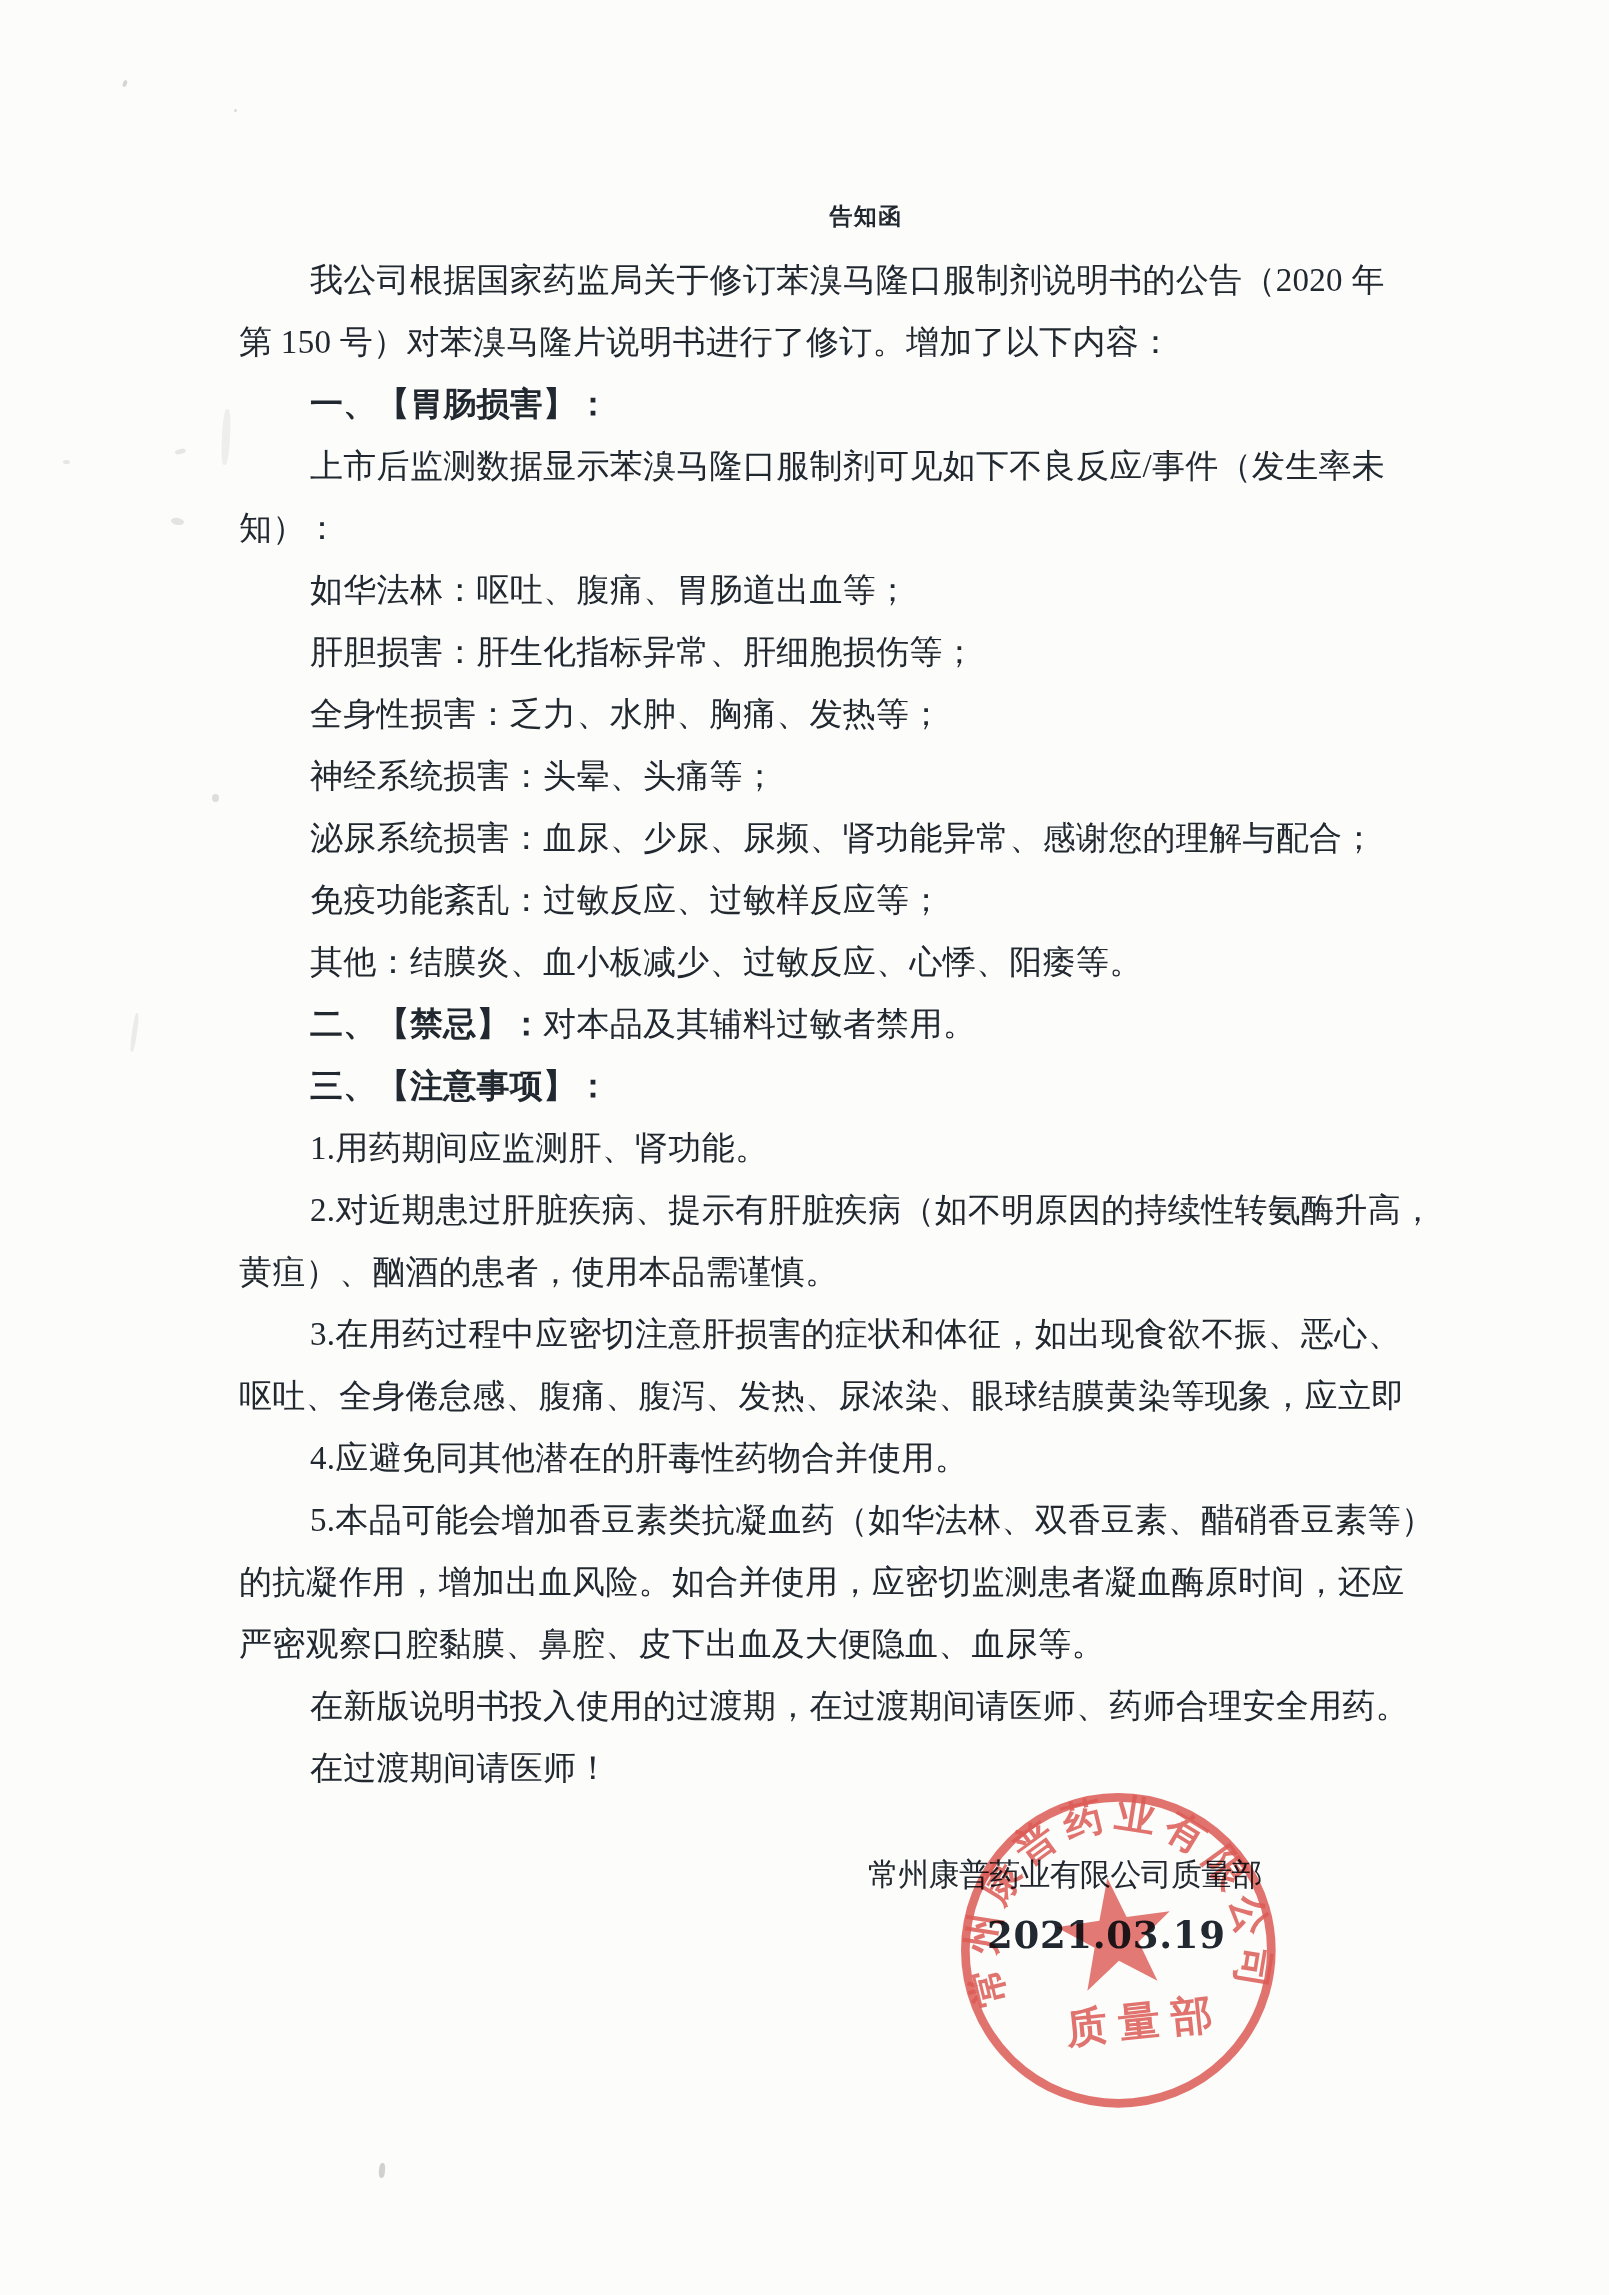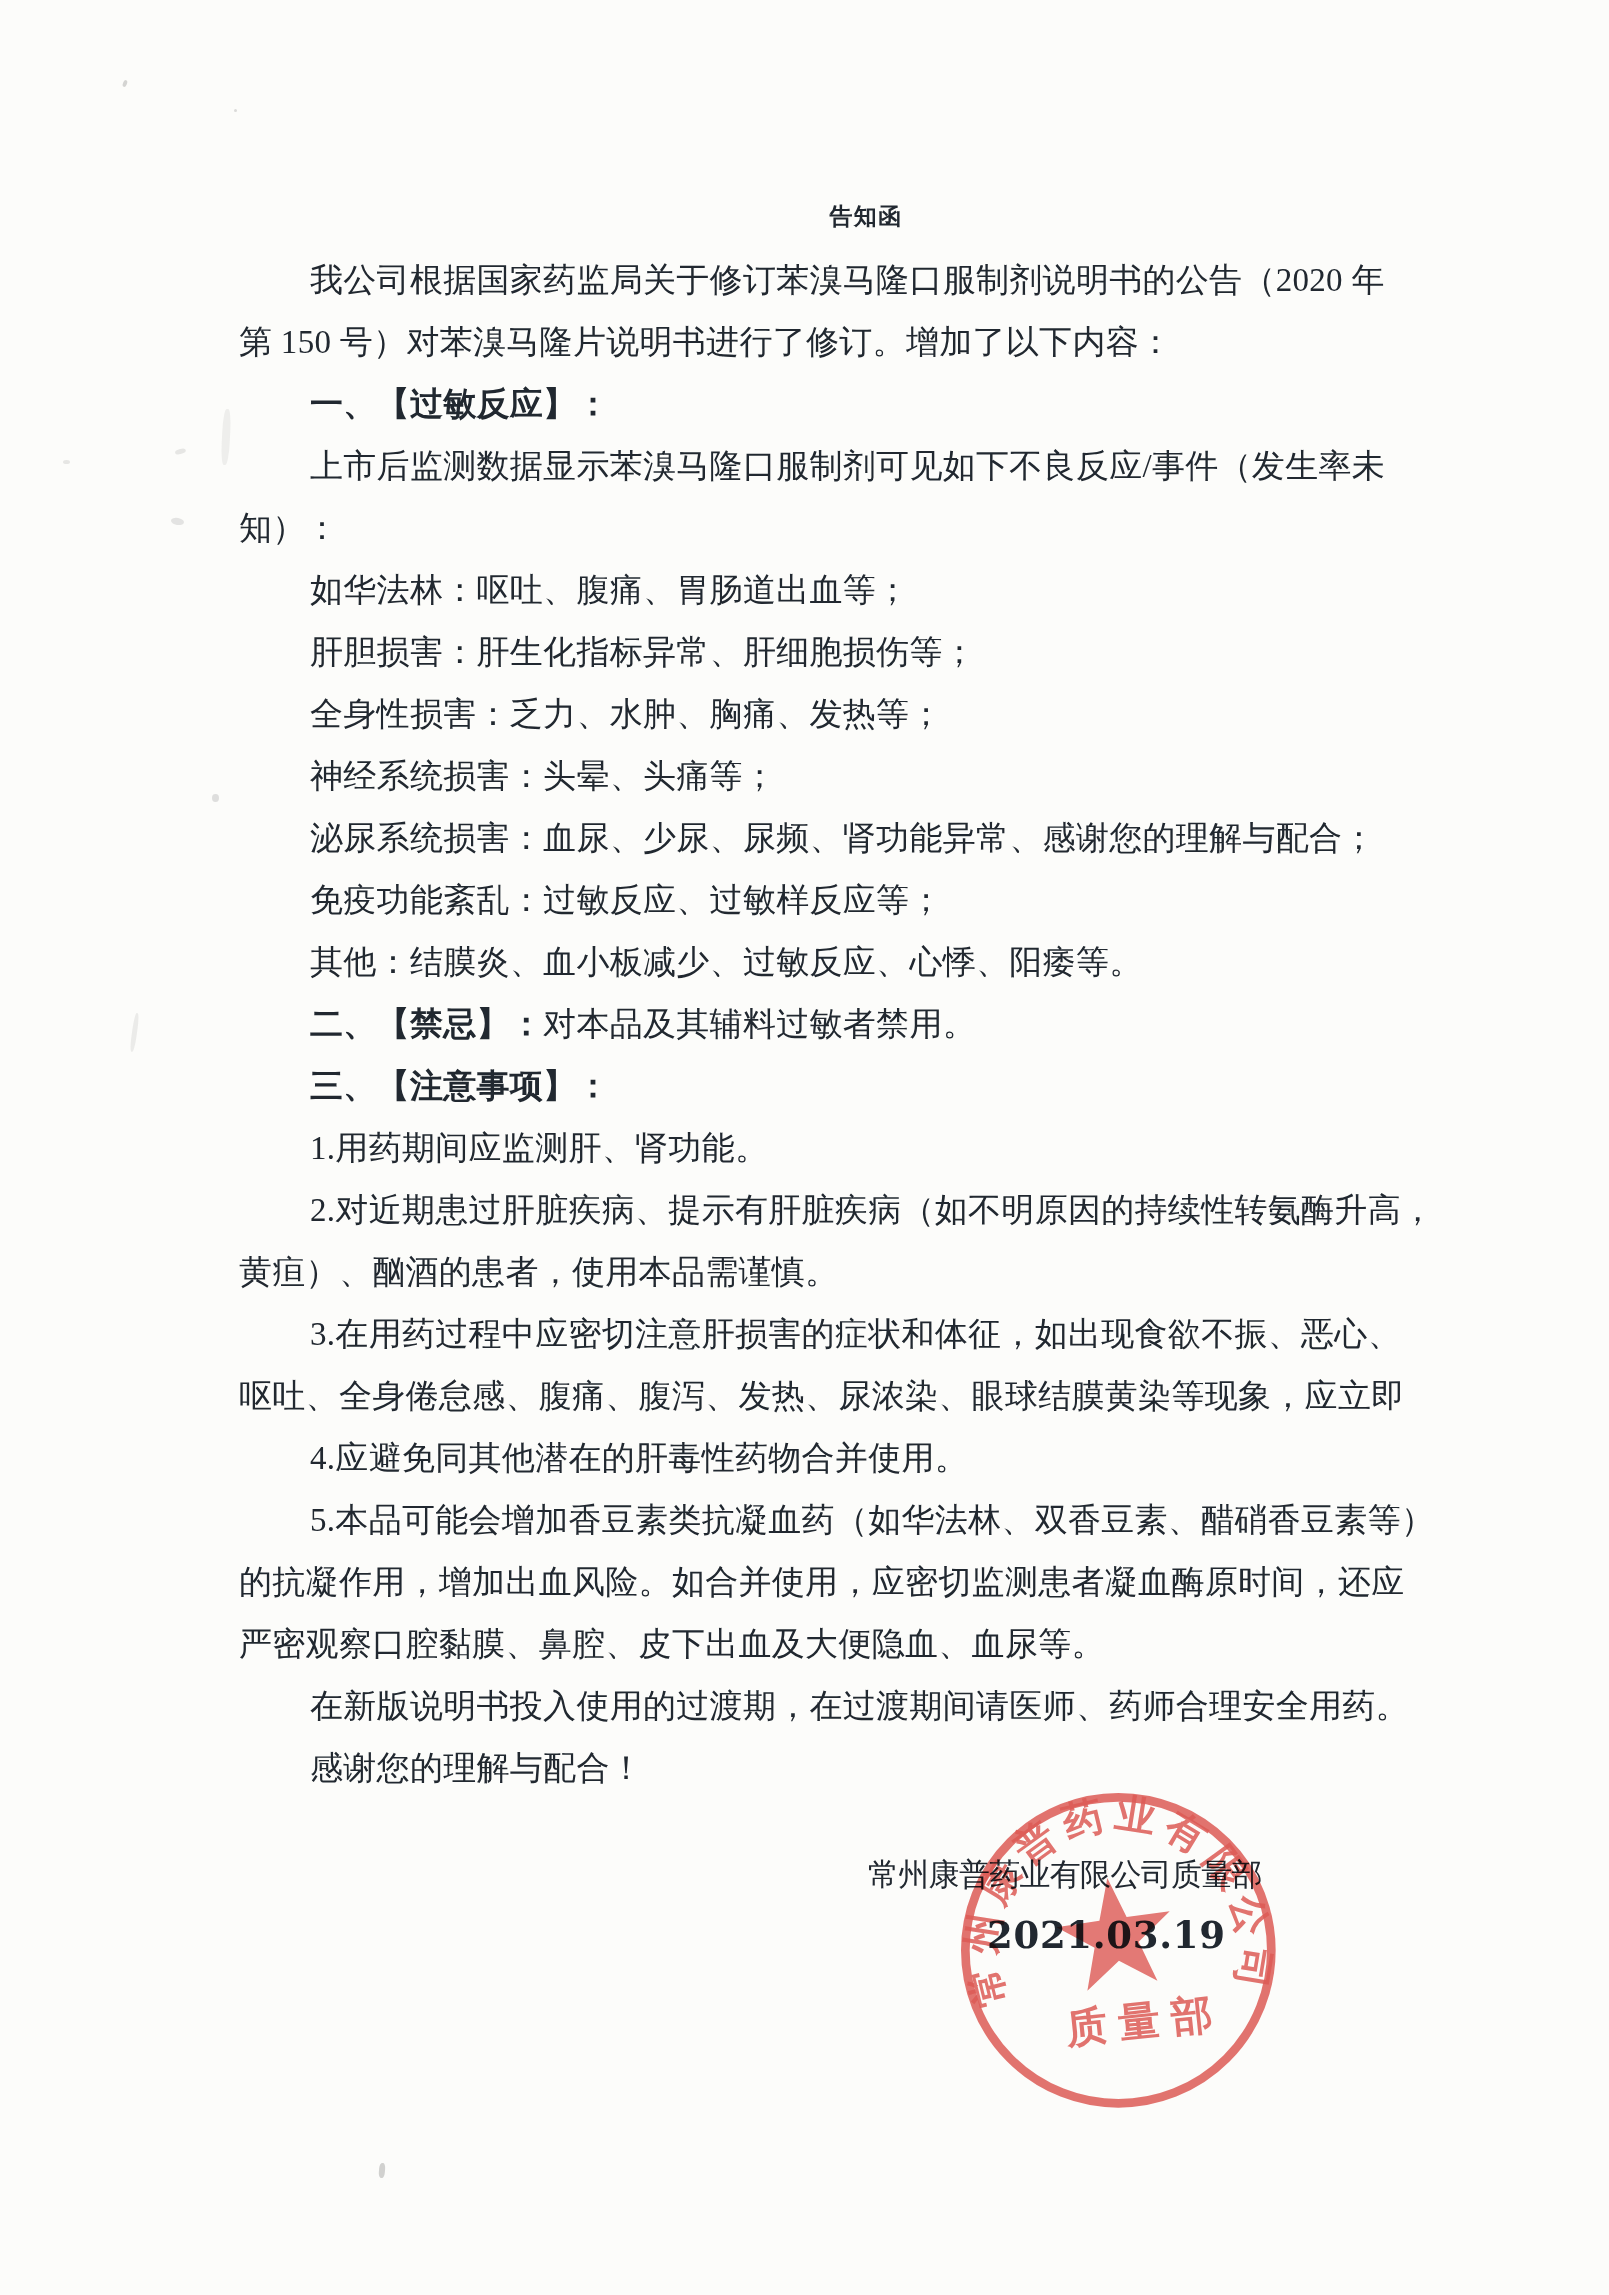--- a/index.html
+++ b/index.html
@@ -60,21 +60,21 @@
 </head>
 <body>
 
 <div class="page">
 
   <div class="doc-title">告知函</div>
 
   <div class="textblock">
     <div class="line ind"><span class="hd"></span><span>我公司根据国家药监局关于修订苯溴马隆口服制剂说明书的公告（2020 年</span></div>
     <div class="line"><span class="hd"></span><span>第 150 号）对苯溴马隆片说明书进行了修订。增加了以下内容：</span></div>
-    <div class="line ind"><span class="hd">一、【过敏反应】：</span><span></span></div>
+    <div class="line ind"><span class="hd">一、【胃肠损害】：</span><span></span></div>
     <div class="line ind"><span class="hd"></span><span>上市后监测数据显示苯溴马隆口服制剂可见如下不良反应/事件（发生率未</span></div>
     <div class="line"><span class="hd"></span><span>知）：</span></div>
     <div class="line ind"><span class="hd"></span><span>如华法林：呕吐、腹痛、胃肠道出血等；</span></div>
     <div class="line ind"><span class="hd"></span><span>肝胆损害：肝生化指标异常、肝细胞损伤等；</span></div>
     <div class="line ind"><span class="hd"></span><span>全身性损害：乏力、水肿、胸痛、发热等；</span></div>
     <div class="line ind"><span class="hd"></span><span>神经系统损害：头晕、头痛等；</span></div>
     <div class="line ind"><span class="hd"></span><span>泌尿系统损害：血尿、少尿、尿频、肾功能异常、感谢您的理解与配合；</span></div>
     <div class="line ind"><span class="hd"></span><span>免疫功能紊乱：过敏反应、过敏样反应等；</span></div>
     <div class="line ind"><span class="hd"></span><span>其他：结膜炎、血小板减少、过敏反应、心悸、阳痿等。</span></div>
     <div class="line ind"><span class="hd">二、【禁忌】：</span><span>对本品及其辅料过敏者禁用。</span></div>
@@ -82,21 +82,21 @@
     <div class="line ind"><span class="hd"></span><span>1.用药期间应监测肝、肾功能。</span></div>
     <div class="line ind"><span class="hd"></span><span>2.对近期患过肝脏疾病、提示有肝脏疾病（如不明原因的持续性转氨酶升高，</span></div>
     <div class="line"><span class="hd"></span><span>黄疸）、酗酒的患者，使用本品需谨慎。</span></div>
     <div class="line ind"><span class="hd"></span><span>3.在用药过程中应密切注意肝损害的症状和体征，如出现食欲不振、恶心、</span></div>
     <div class="line"><span class="hd"></span><span>呕吐、全身倦怠感、腹痛、腹泻、发热、尿浓染、眼球结膜黄染等现象，应立即</span></div>
     <div class="line ind"><span class="hd"></span><span>4.应避免同其他潜在的肝毒性药物合并使用。</span></div>
     <div class="line ind"><span class="hd"></span><span>5.本品可能会增加香豆素类抗凝血药（如华法林、双香豆素、醋硝香豆素等）</span></div>
     <div class="line"><span class="hd"></span><span>的抗凝作用，增加出血风险。如合并使用，应密切监测患者凝血酶原时间，还应</span></div>
     <div class="line"><span class="hd"></span><span>严密观察口腔黏膜、鼻腔、皮下出血及大便隐血、血尿等。</span></div>
     <div class="line ind"><span class="hd"></span><span>在新版说明书投入使用的过渡期，在过渡期间请医师、药师合理安全用药。</span></div>
-    <div class="line ind"><span class="hd"></span><span>感谢您的理解与配合！</span></div>
+    <div class="line ind"><span class="hd"></span><span>在过渡期间请医师！</span></div>
   </div>
 
   <div class="sig-company">常州康普药业有限公司质量部</div>
   <div class="sig-date">2021.03.19</div>
 
   <svg class="stamp" viewBox="0 0 482 482" aria-hidden="true">
     <defs>
       <path id="ringArc" d="M 74.2 317.3 A 183 183 0 1 1 405.8 317.3" fill="none"></path>
     </defs>
     <circle cx="240" cy="240" r="229" fill="none" stroke-width="13" stroke-opacity="0.85" stroke="#dd4e49"></circle>

